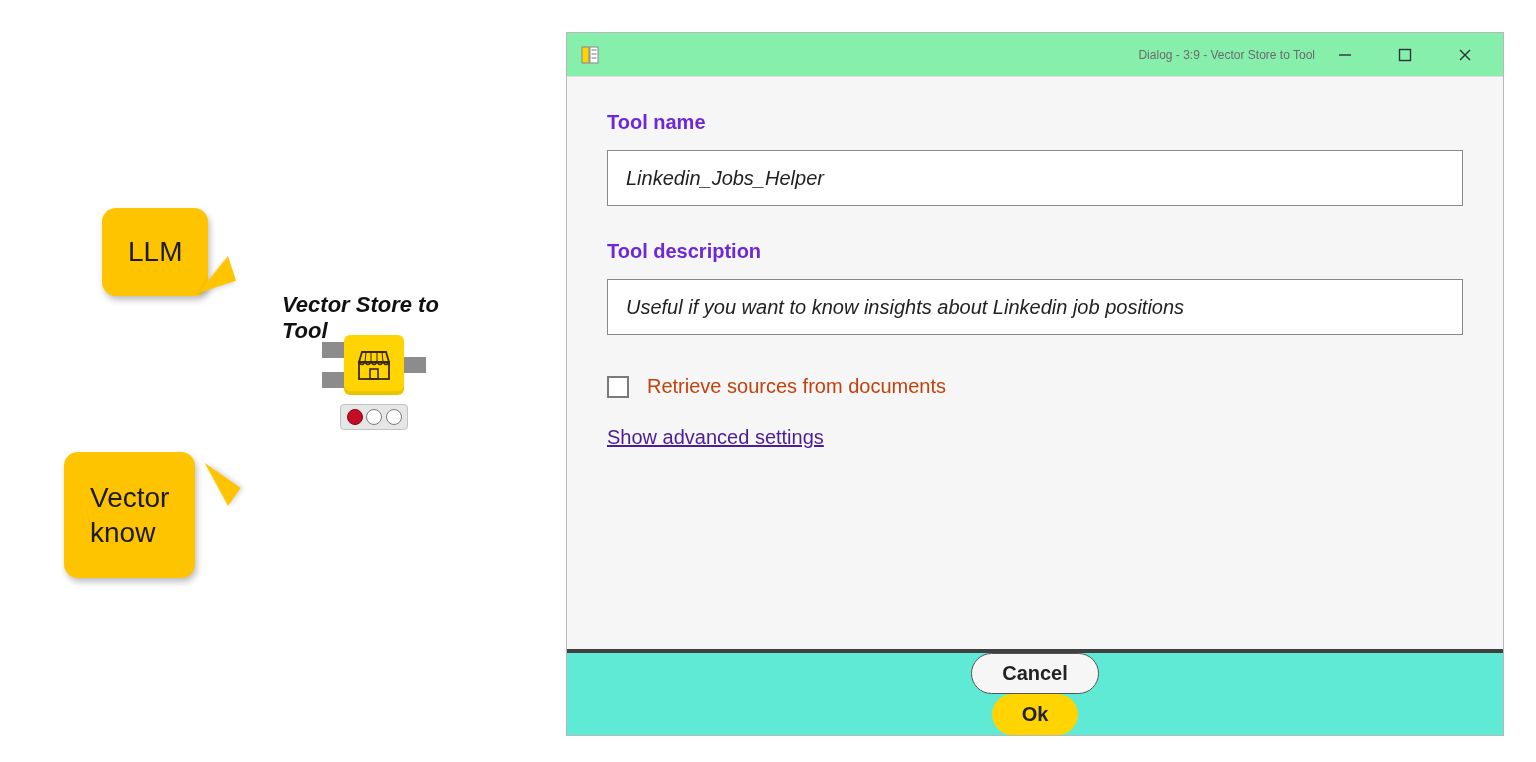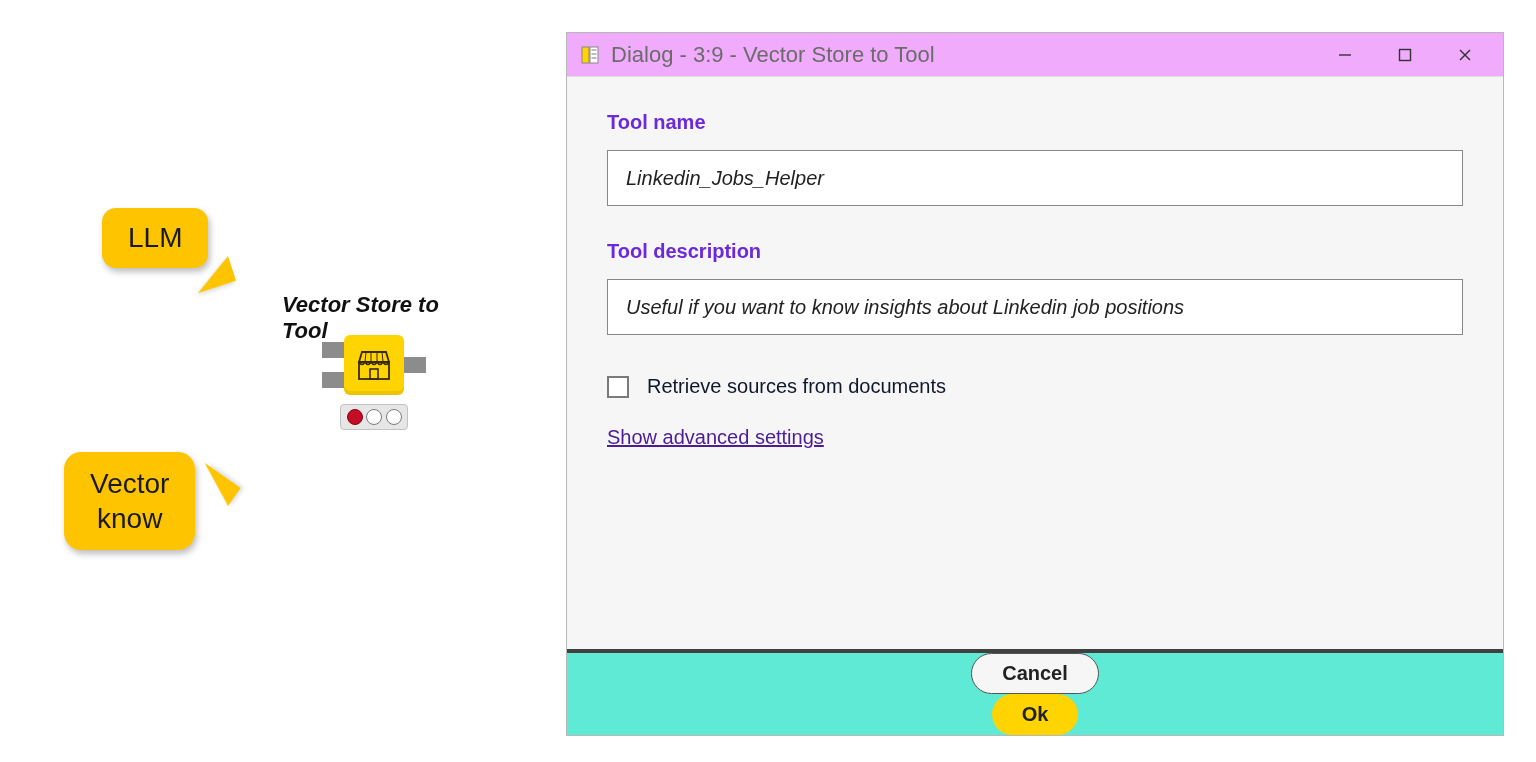--- a/index.html
+++ b/index.html
@@ -69,27 +69,27 @@
     border-radius: 50%;
     border: 1.5px solid #7a7a7a;
     background: #fff;
   }
   .traffic .light.red { background: #c40d24; border-color:#8a0015; }
 
   .callout {
     position: absolute;
     background: #ffc400;
     border-radius: 14px;
-    padding: 14px 26px;
+    padding: 28px 26px;
     font-size: 28px;
     color: #1a1a1a;
     filter: drop-shadow(2px 4px 3px rgba(0,0,0,.25));
   }
   .callout.llm   { left: 42px; top: 8px; }
-  .callout.vs    { left: 4px;  top: 252px; text-align:center; line-height:1.25;border-radius:17px; }
+  .callout.vs    { left: 4px;  top: 252px; line-height:1.25; }
   .tail {
     position: absolute;
     width: 0; height: 0;
     filter: drop-shadow(2px 2px 2px rgba(0,0,0,.15));
   }
   .tail.llm {
     left: 168px; top: 56px;
     border-left: 26px solid transparent;
     border-top: 40px solid #ffc400;
     transform: rotate(72deg);
@@ -110,27 +110,28 @@
     top: 32px;
     width: 938px;
     height: 704px;
     border: 1px solid #b8b8b8;
     background: #f6f6f6;
     display: flex;
     flex-direction: column;
   }
   .titlebar {
     height: 44px;
-    background: #f0abfc;
+    background: #86efac;
     border-bottom: 1px solid #e1e1e1;
     display: flex;
     align-items: center;
     padding: 0 8px 0 14px;
     color: #6b6b6b;
-    font-size: 22px;
+    font-size: 12px;
+    text-align: right;
   }
   .titlebar .app-icon {
     width: 18px; height: 18px;
     margin-right: 12px;
     display:flex;
   }
   .titlebar .title-text { flex: 1; }
   .win-controls { display:flex; gap:0; }
   .win-btn {
     width: 60px; height: 44px;
@@ -160,21 +161,21 @@
     margin-bottom: 34px;
     font-family: inherit;
     font-style: italic;
   }
 
   .checkbox-row {
     display: flex;
     align-items: center;
     gap: 18px;
     font-size: 20px;
-    color: #0f172a;
+    color: #c2410c;
     margin-top: 6px;
     margin-bottom: 28px;
   }
   .fake-checkbox {
     width: 22px; height: 22px;
     border: 2px solid #7a7a7a;
     background: #fff;
   }
   .adv-link {
     font-size: 20px;

